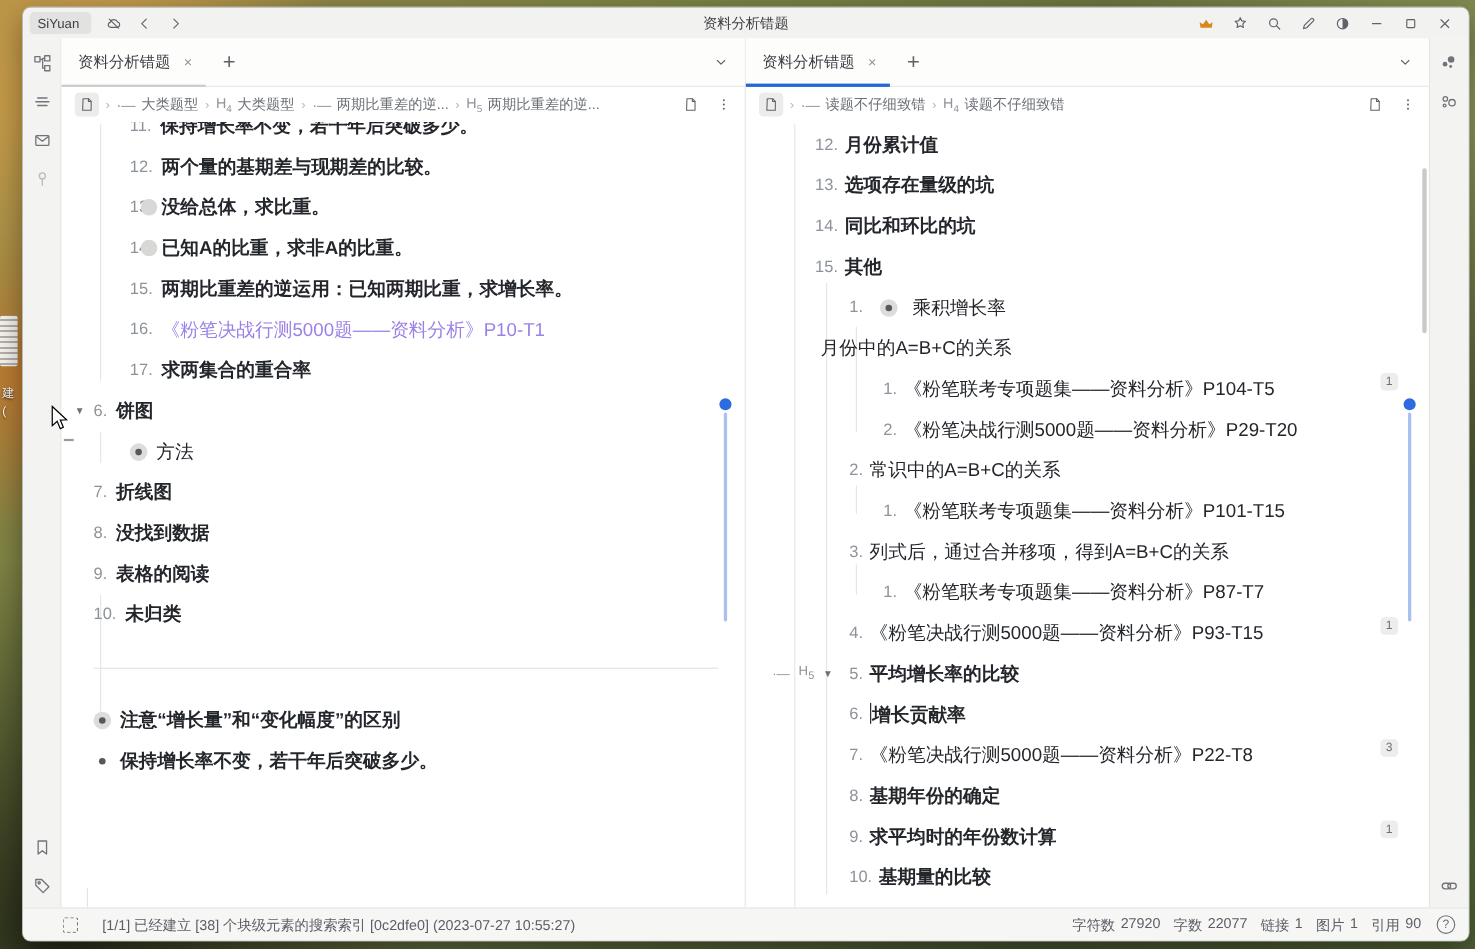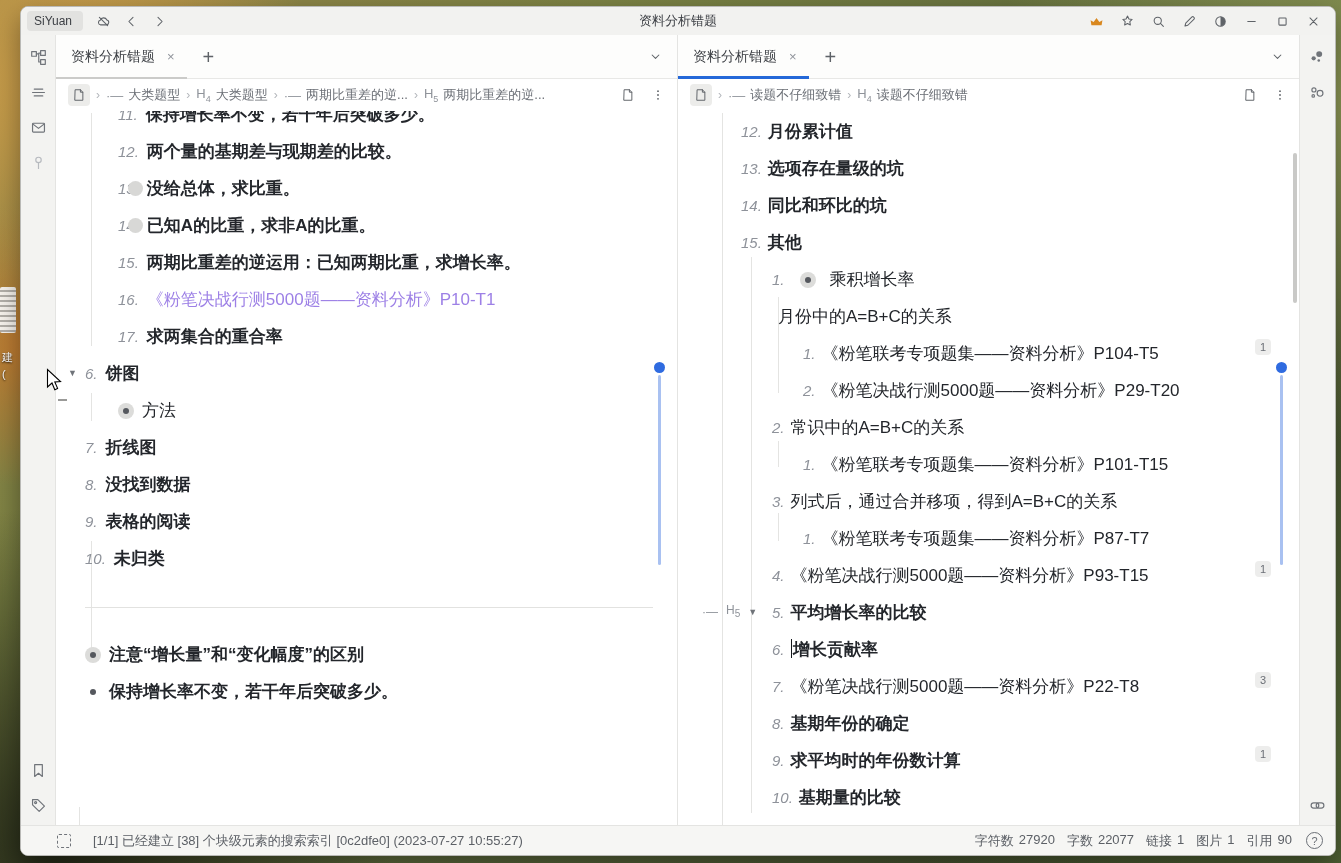--- a/index.html
+++ b/index.html
@@ -65,21 +65,21 @@
   .bc-item { white-space:nowrap; display:flex; align-items:center; gap:5px; overflow:hidden; }
   .bc-type { color:#8f939a; }
   .bc-type sub { font-size:9px; }
   .bc-right { margin-left:auto; display:flex; gap:16px; align-items:center; }
   .bc-btn { background:none; border:none; color:#5f6368; display:flex; }
 
   
   .editor { flex:1; position:relative; overflow:hidden; font-size:17px; color:#23262b; }
   .rows { position:relative; }
   .row { display:flex; line-height:37px; position:relative; }
-  .marker { flex:none; color:#8e929a; font-size:15px; position:relative;font-style:italic; }
+  .marker { flex:none; color:#8e929a; font-size:15px; position:relative; }
   .mk-gap-8 .marker { margin-right:8px; }
   .mk-gap-6 .marker { margin-right:6px; }
   .text { flex:1; min-width:0; }
   .bold { font-weight:700; }
   .purple { color:#9d80e6; }
   .fold-bg::before { content:""; position:absolute; top:8px; bottom:9px; left:-4px; right:-2px; background:#e9e9e7; border-radius:4px; z-index:-1; }
   .fold-dot::after { content:""; position:absolute; top:11px; right:-4px; width:15px; height:15px; border-radius:50%; background:#d8d8d6; }
   .bullet-box { flex:none; width:16px; height:37px; display:flex; align-items:center; justify-content:center; }
   .b-dot { width:6px; height:6px; border-radius:50%; background:#55585e; }
   .b-halo { width:16px; height:16px; border-radius:50%; background:#dcdcda; display:flex; align-items:center; justify-content:center; }
@@ -439,21 +439,21 @@
               <span class="marker">15.</span>
               <span class="text bold"><span>其他</span></span>
             </div>
             <div class="row" style="margin-left: 94px;">
               <span class="marker">1.</span>
               <span class="b-halo halo-bullet">
                 <span class="b-dot"></span>
               </span>
               <span class="text"><span>乘积增长率</span></span>
             </div>
-            <div class="row" style="margin-left: 100px;">
+            <div class="row" style="margin-left: 68px;">
               <span class="text"><span>月份中的A=B+C的关系</span></span>
             </div>
             <div class="row" style="margin-left: 125px;">
               <span class="marker fold-bg">1.</span>
               <span class="text"><span>《粉笔联考专项题集——资料分析》P104-T5</span></span>
               <span class="badge">1</span>
             </div>
             <div class="row" style="margin-left: 125px;">
               <span class="marker fold-bg">2.</span>
               <span class="text"><span>《粉笔决战行测5000题——资料分析》P29-T20</span></span>

